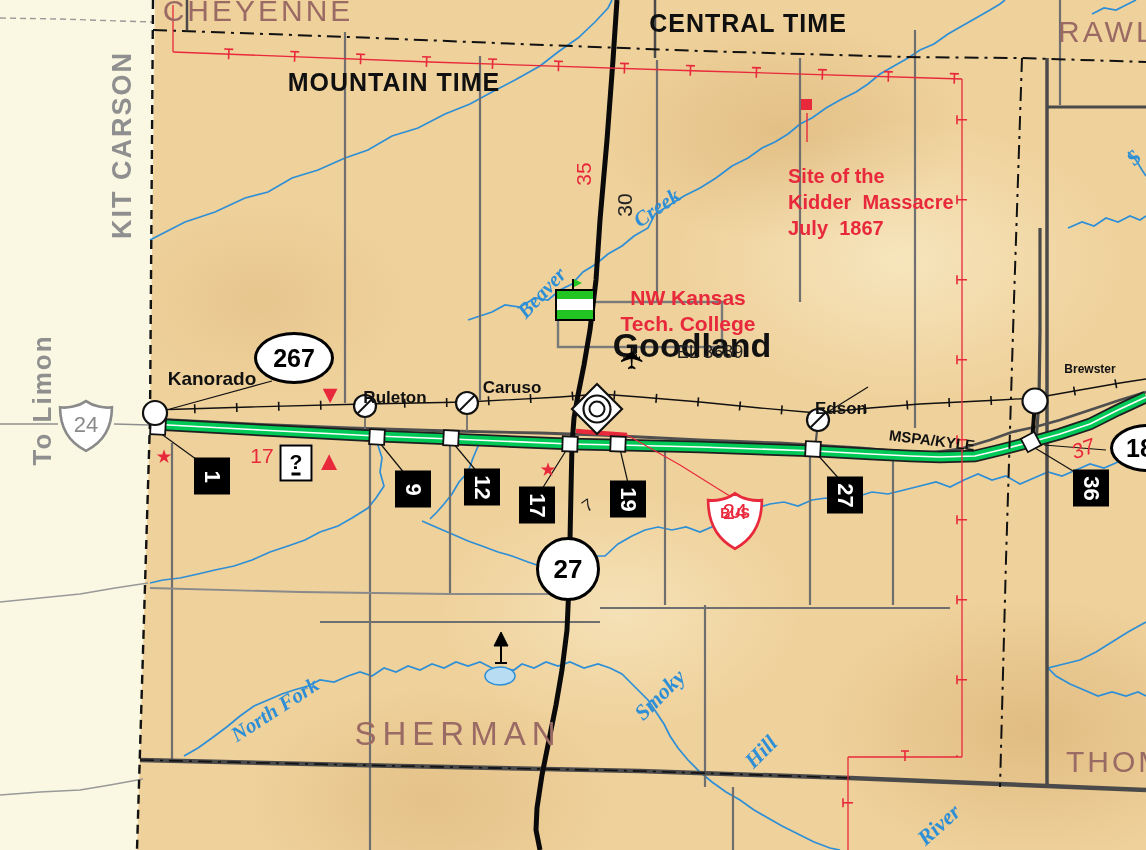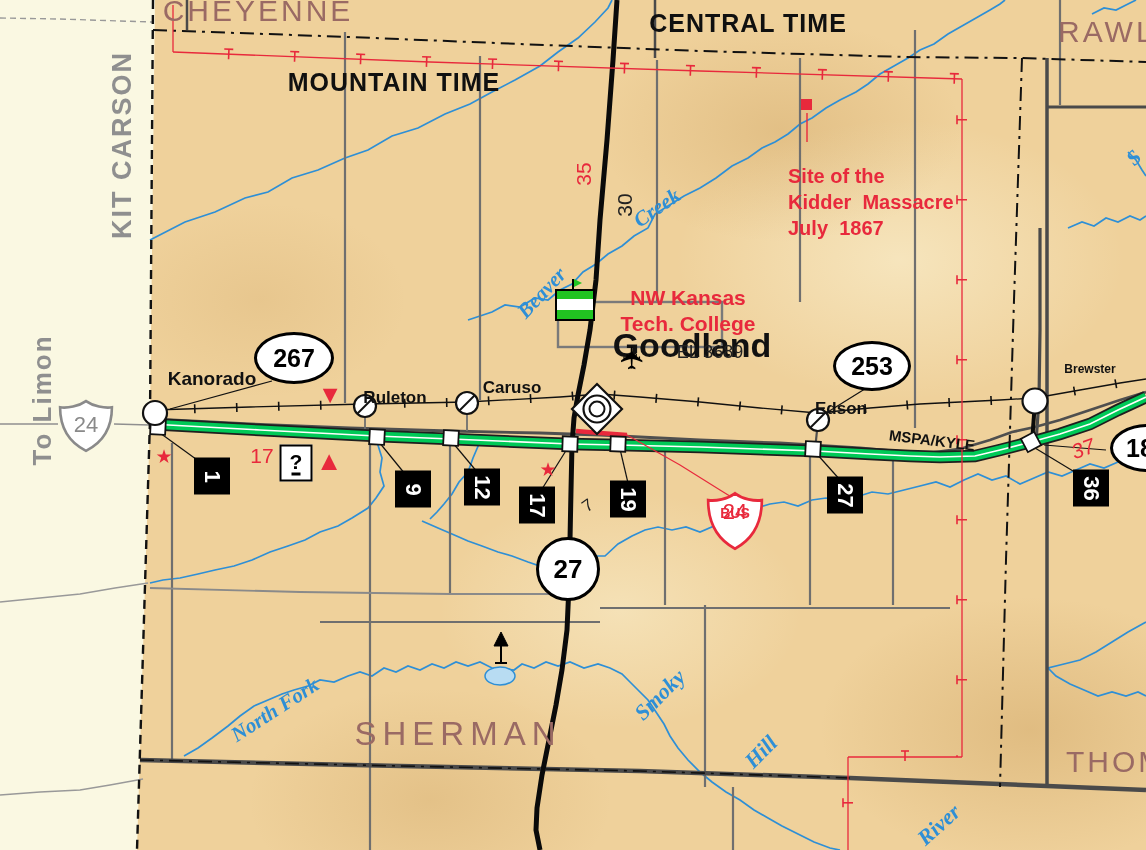--- a/index.html
+++ b/index.html
@@ -262,21 +262,20 @@
   <div class="lbl water" style="left:1134px;top:158px;transform:translate(-50%,-50%) rotate(-45deg);">S</div>
 
   <div class="us-shield" style="left:86px;top:426px;width:56px;height:54px;">
     <svg width="56" height="54" viewBox="0 0 54 52">
       <path d="M27 2 C 20 7, 9 9, 2 8 C 2 24, 7 40, 27 50 C 47 40, 52 24, 52 8 C 45 9, 34 7, 27 2 Z" fill="#fff" stroke="#8a8a8a" stroke-width="2.5"></path>
     </svg>
     <div class="num">24</div>
   </div>
 
   <div class="oval-shield" style="left:294px;top:358px;width:74px;height:46px;">267</div>
-  <div class="oval-shield" style="left:872px;top:366px;width:72px;height:44px;">253</div>
   <div class="circle-shield" style="left:568px;top:569px;width:58px;height:58px;">27</div>
   <div class="oval-shield" style="left:1148px;top:448px;width:76px;height:48px;justify-content:flex-start;padding-left:13px;box-sizing:border-box;">18</div>
 
   <div class="us-shield bus-shield" style="left:735px;top:521px;width:58px;height:60px;">
     <svg width="58" height="60" viewBox="0 0 54 52" preserveAspectRatio="none">
       <path d="M27 2 C 20 7, 9 9, 2 8 C 2 24, 7 40, 27 50 C 47 40, 52 24, 52 8 C 45 9, 34 7, 27 2 Z" fill="#fff" stroke="#e8293c" stroke-width="2.5"></path>
     </svg>
     <div class="num">24</div>
     <div class="suffix">BUS</div>
   </div>

